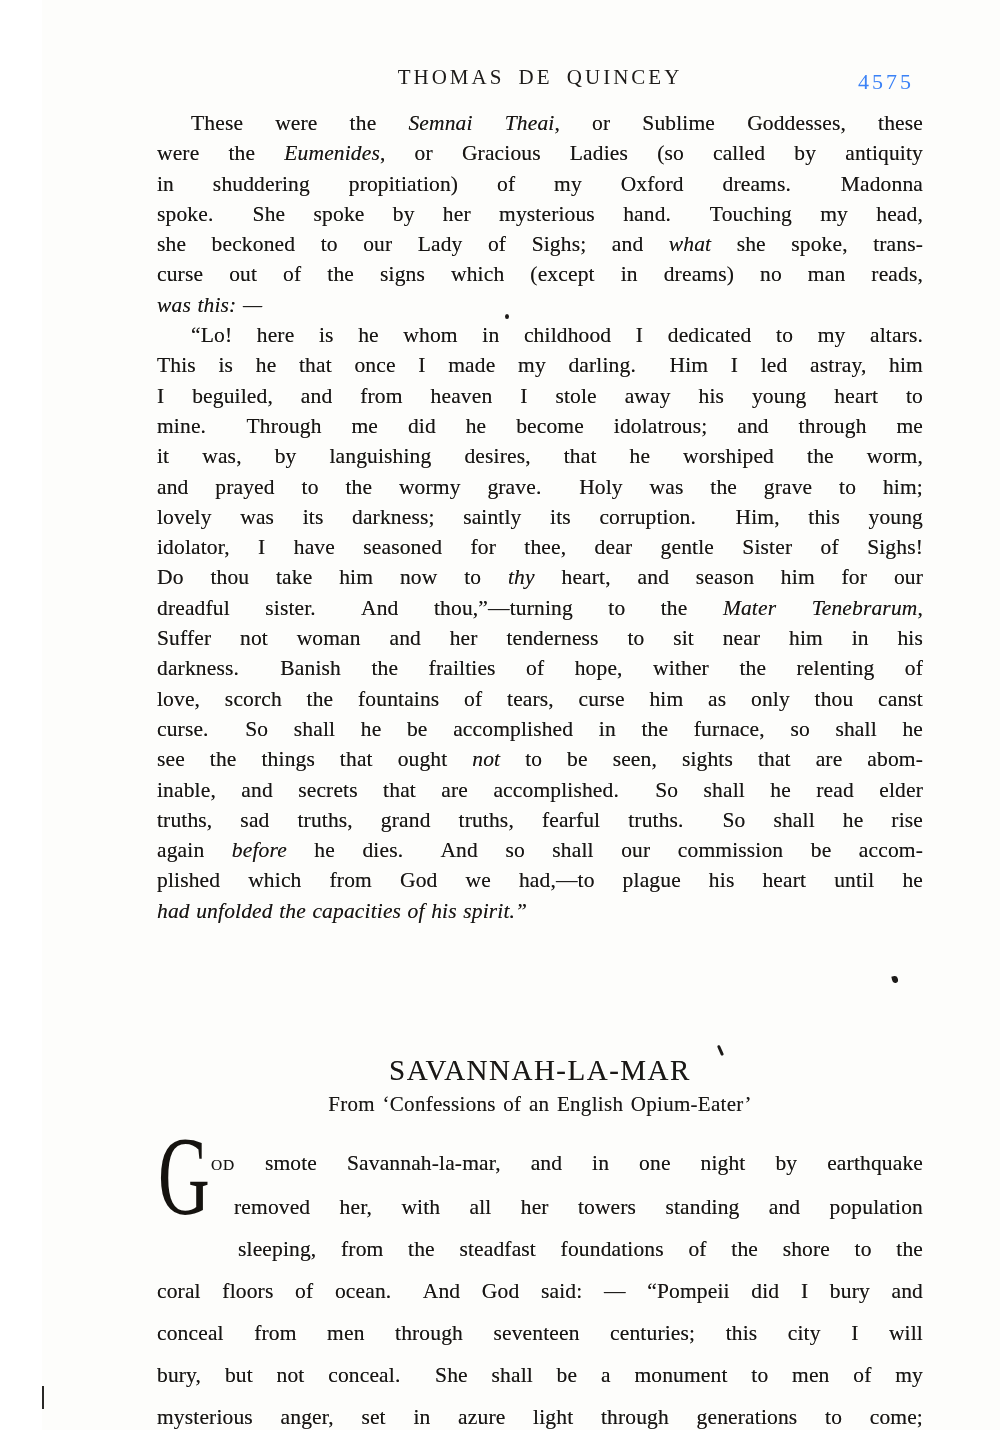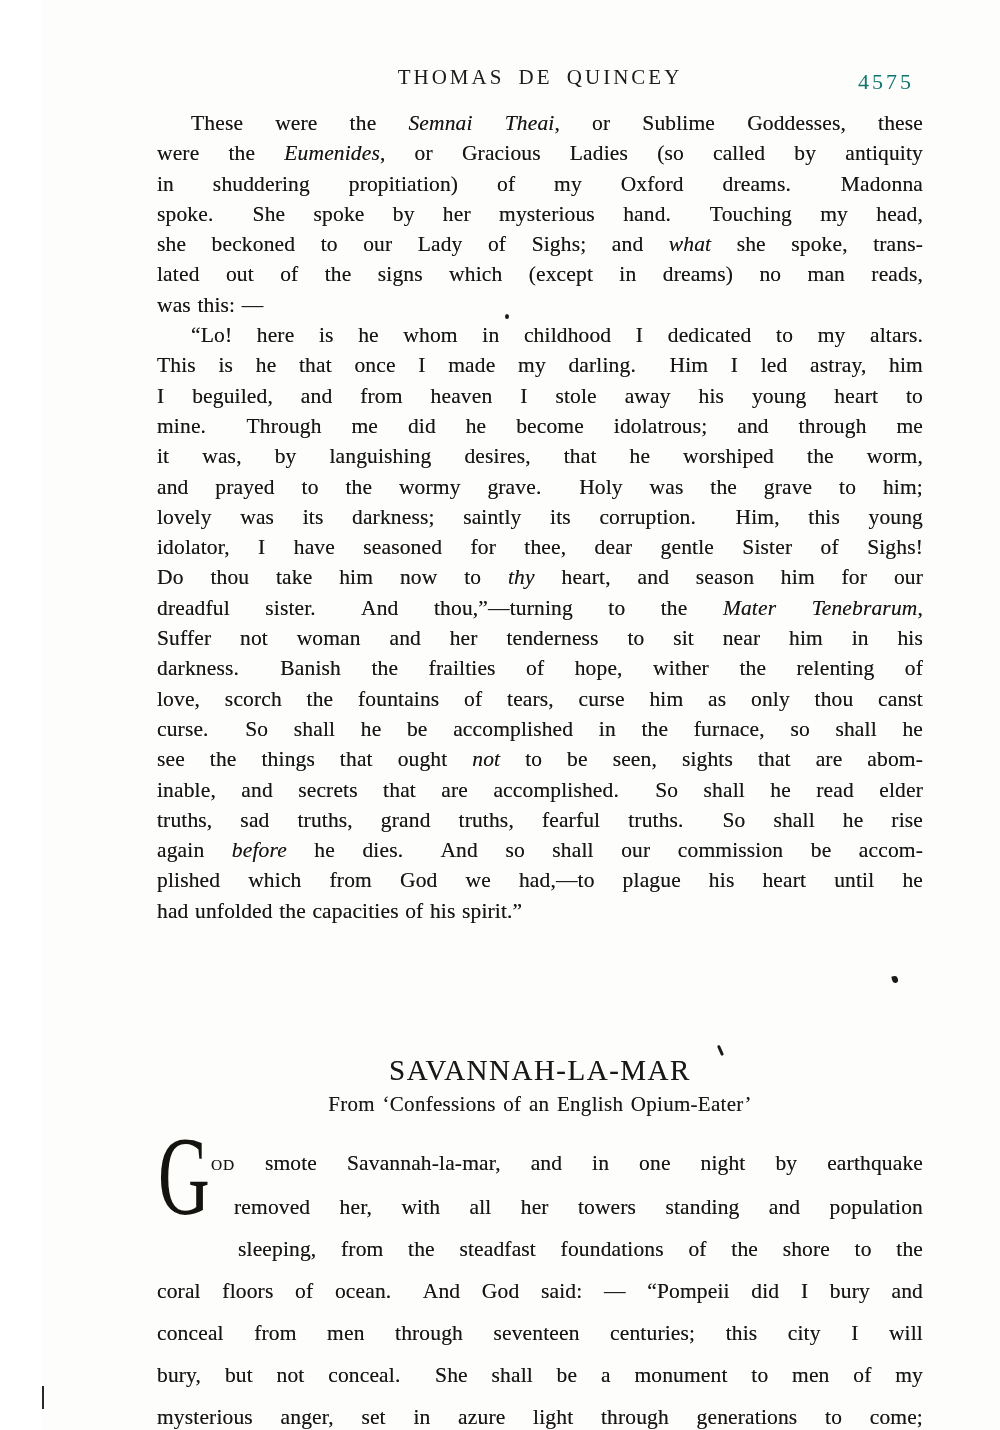--- a/index.html
+++ b/index.html
@@ -20,38 +20,38 @@
     font-size: 21px;
     letter-spacing: 3px;
     word-spacing: 6px;
     color: #1d1b19;
   }
   .page-number {
     position: absolute;
     top: 69px; right: 128px;
     font-size: 22px;
     letter-spacing: 3px;
-    color: #0f766e;
+    color: #3b82f6;
   }
   .main-text {
     position: absolute;
     left: 115px; top: 108px; width: 766px;
   }
   .main-text .line { line-height: 30.3px; }
   .line {
     text-align: justify;
     text-align-last: justify;
     font-size: 21.5px;
     letter-spacing: 0.15px;
     word-spacing: 1px;
     white-space: normal;
     text-shadow: 0 0 0.4px rgba(20,18,16,0.55);
   }
   .para-indent .line:first-child { padding-left: 34px; }
-  .para-end .line:last-child { text-align-last: left; }
+  .para-end .line:last-child { text-align-last: left; font-style: italic; }
   .section-heading {
     position: absolute;
     left: 115px; top: 1054px; width: 766px;
     text-align: center;
     font-size: 29px;
     letter-spacing: 1.5px;
     color: #1a1816;
     text-shadow: 0 0 0.4px rgba(20,18,16,0.5);
   }
   .section-source {
@@ -116,21 +116,21 @@
 
   <div class="page-number">4575</div>
 
   <div class="main-text">
     <div class="para para-indent para-end">
         <div class="line">These were the <i>Semnai Theai</i>, or Sublime Goddesses, these</div>
         <div class="line">were the <i>Eumenides</i>, or Gracious Ladies (so called by antiquity</div>
         <div class="line">in shuddering propitiation) of my Oxford dreams.  Madonna</div>
         <div class="line">spoke.  She spoke by her mysterious hand.  Touching my head,</div>
         <div class="line">she beckoned to our Lady of Sighs; and <i>what</i> she spoke, trans-</div>
-        <div class="line">lated out of the signs which (except in dreams) no man reads,</div>
+        <div class="line">curse out of the signs which (except in dreams) no man reads,</div>
         <div class="line">was this: —</div>
       </div>
     <div class="para para-indent para-end">
         <div class="line">“Lo! here is he whom in childhood I dedicated to my altars.</div>
         <div class="line">This is he that once I made my darling.  Him I led astray, him</div>
         <div class="line">I beguiled, and from heaven I stole away his young heart to</div>
         <div class="line">mine.  Through me did he become idolatrous; and through me</div>
         <div class="line">it was, by languishing desires, that he worshiped the worm,</div>
         <div class="line">and prayed to the wormy grave.  Holy was the grave to him;</div>
         <div class="line">lovely was its darkness; saintly its corruption.  Him, this young</div>

